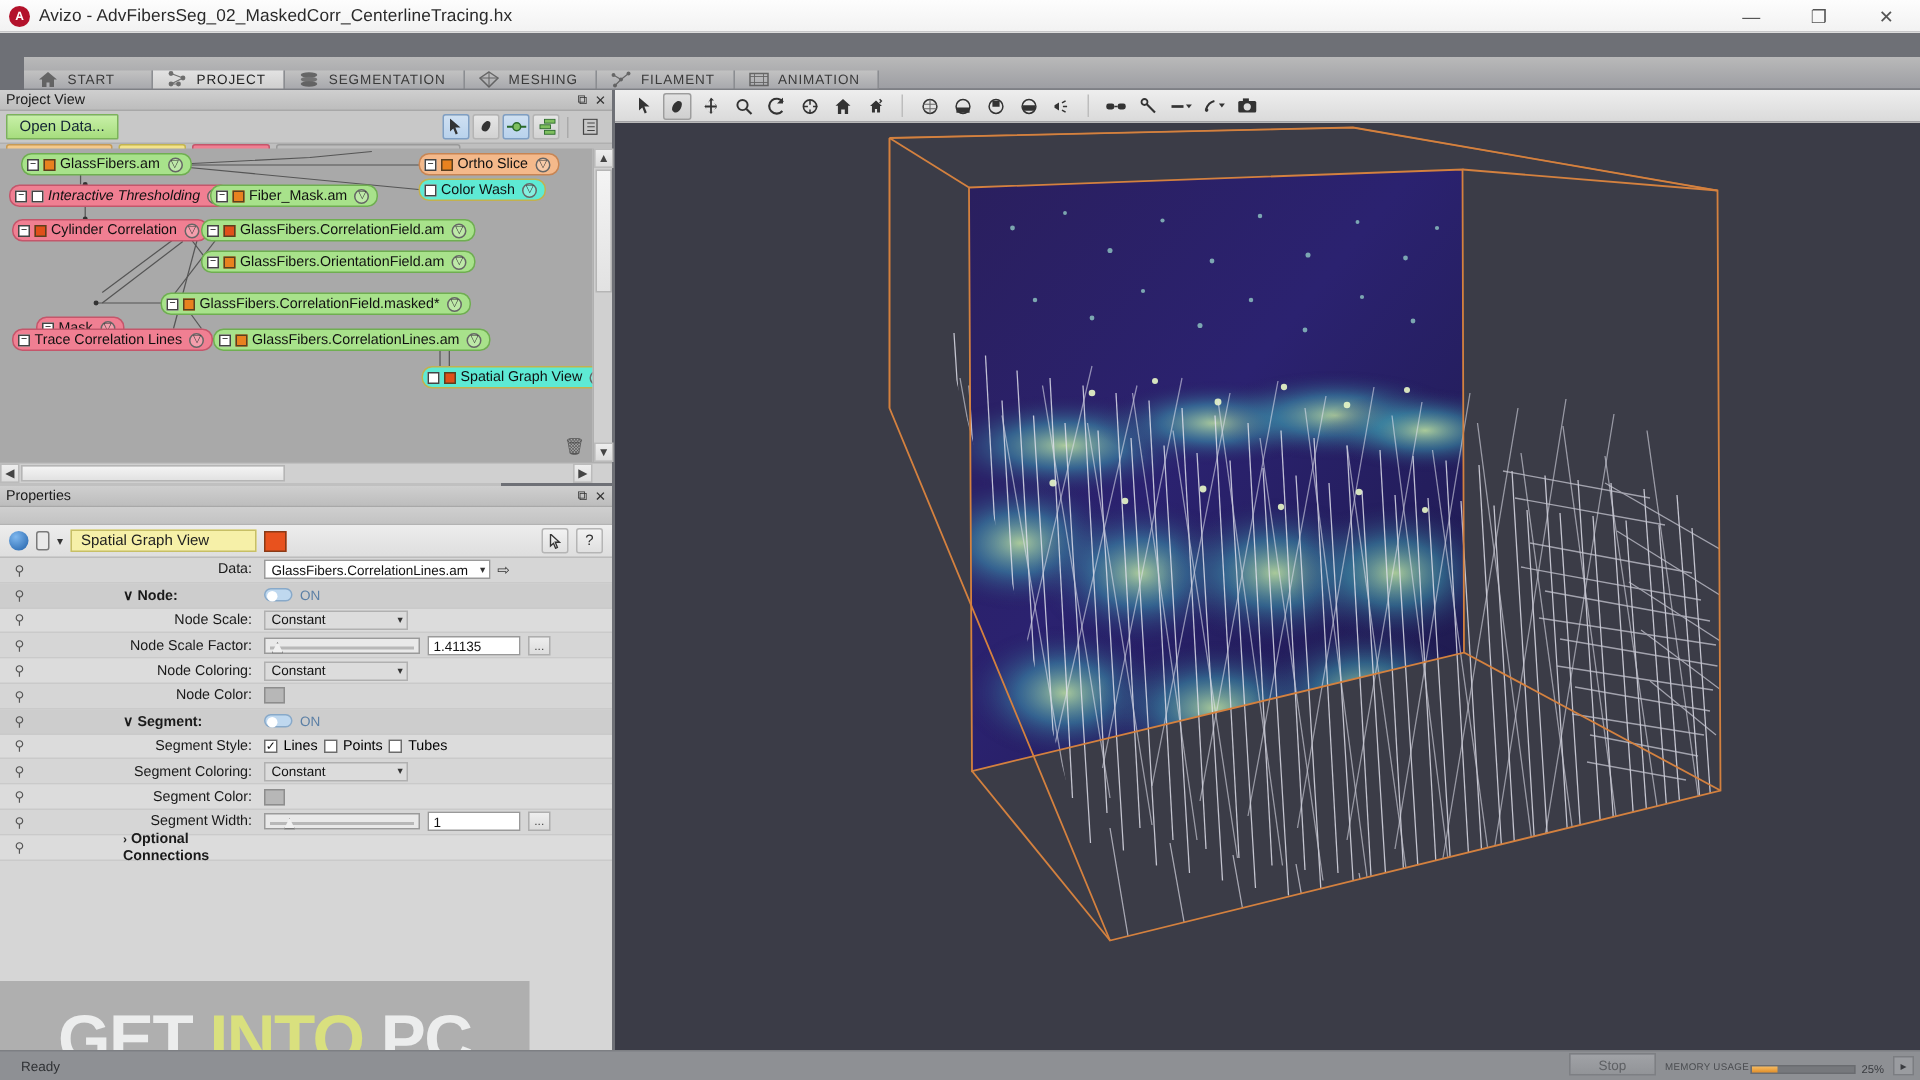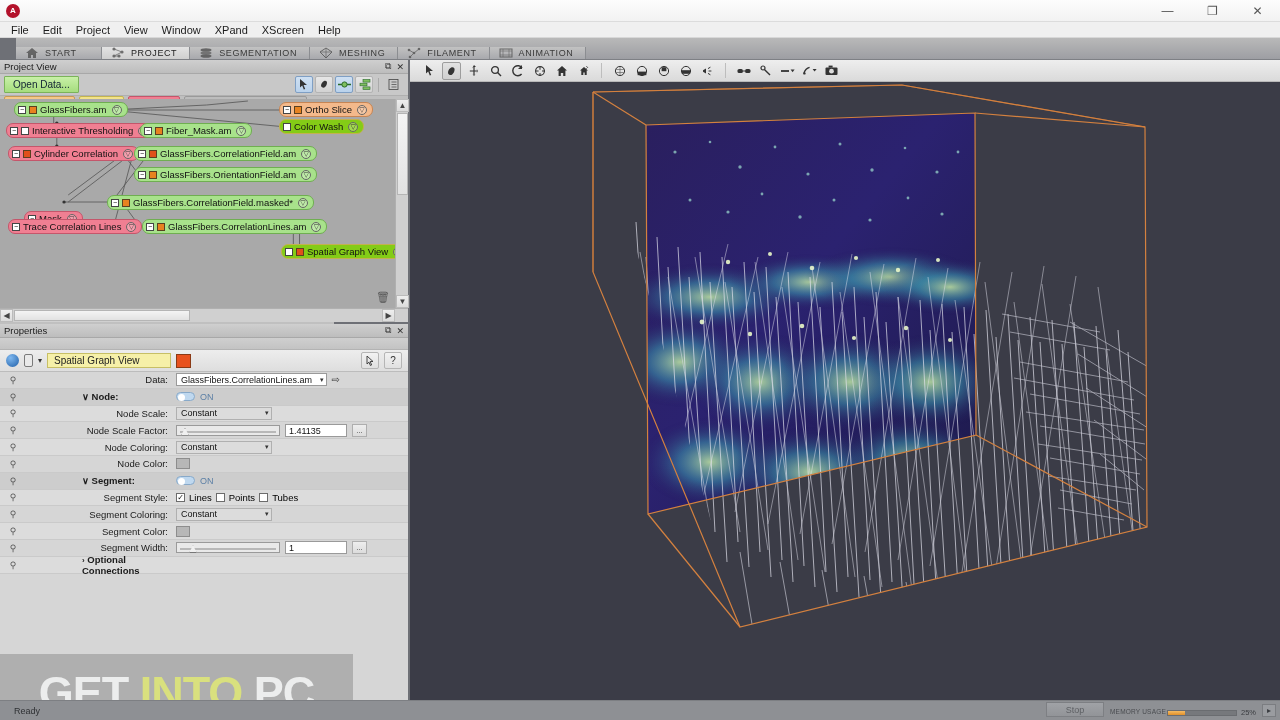--- a/index.html
+++ b/index.html
@@ -120,21 +120,21 @@
 
   .node {
     position: absolute; display: inline-flex; align-items: center; gap: 3px;
     height: 15px; padding: 0 5px 0 3px; border-radius: 7px;
     font-size: 9.5px; white-space: nowrap; color: #111;
     border: 1px solid rgba(0,0,0,.35);
   }
   .node.green  { background: #a8e28b; border-color: #6fae51; }
   .node.pink   { background: #f07f92; border-color: #c4566b; }
   .node.orange { background: #f4b98b; border-color: #c78554; }
-  .node.yellow { background: #84cc16; border-color: #c3b14f; }
+  .node.yellow { background: #5eead4; border-color: #c3b14f; }
   .node .box {
     width: 8px; height: 8px; background: #fff; border: 1px solid #444;
     font-size: 7px; line-height: 6px; text-align: center; color: #000;
   }
   .node .sq { width: 8px; height: 8px; border: 1px solid #5a4020; }
   .node .sq.red    { background: #e0501a; }
   .node .sq.orange { background: #e8821f; }
   .node .sq.white  { background: #ffffff; border-color: #444; }
   .node .dot {
     width: 10px; height: 10px; border-radius: 50%; border: 1px solid #666;
@@ -246,37 +246,28 @@
   .mem-pct { font-size: 7.5px; color: #3a3c40; }
   .mem-more { width: 14px; height: 13px; border: 1px solid #7b7d81; background: #9a9ca0; font-size: 8px; color: #3a3c40; text-align: center; line-height: 11px; }
 </style>
 </head>
 <body>
 
 <div id="app">
 
   <div class="titlebar">
     <div class="title-logo">A</div>
+    <div class="title-text">Avizo - AdvFibersSeg_02_MaskedCorr_CenterlineTracing.hx</div>
     <div class="win-btns">
       <div class="win-btn">—</div>
       <div class="win-btn">❐</div>
       <div class="win-btn close">✕</div>
     </div>
   </div>
 
-  <div class="menubar">
-    <div class="menuitem">File</div>
-    <div class="menuitem">Edit</div>
-    <div class="menuitem">Project</div>
-    <div class="menuitem">View</div>
-    <div class="menuitem">Window</div>
-    <div class="menuitem">XPand</div>
-    <div class="menuitem">XScreen</div>
-    <div class="menuitem">Help</div>
-  </div>
 
   <div class="tabbar">
     <div class="wtab">
       <span class="ticon">
         <svg width="14" height="12" viewBox="0 0 14 12">
             <path d="M7 1 1 6h2v5h3V8h2v3h3V6h2z" fill="#4a4a4a"></path>
           </svg>
       </span>
       <span>START</span>
     </div>
@@ -424,21 +415,21 @@
           </g>
         </svg>
 
         <div class="node green" style="left:14px; top:3px;">
           <span class="box">−</span>
           <span class="sq orange"></span>
           <span>GlassFibers.am</span>
           <span class="dot">▽</span>
         </div>
 
-        <div class="node pink" style="left:6px; top:24px;">
+        <div class="node pink" style="left:6px; top:24px;font-style:italic;">
           <span class="box">−</span>
           <span class="sq white"></span>
           <span>Interactive Thresholding</span>
           <span class="dot">▽</span>
         </div>
 
         <div class="node green" style="left:140px; top:24px;justify-content:space-between;">
           <span class="box">−</span>
           <span class="sq orange"></span>
           <span>Fiber_Mask.am</span>

